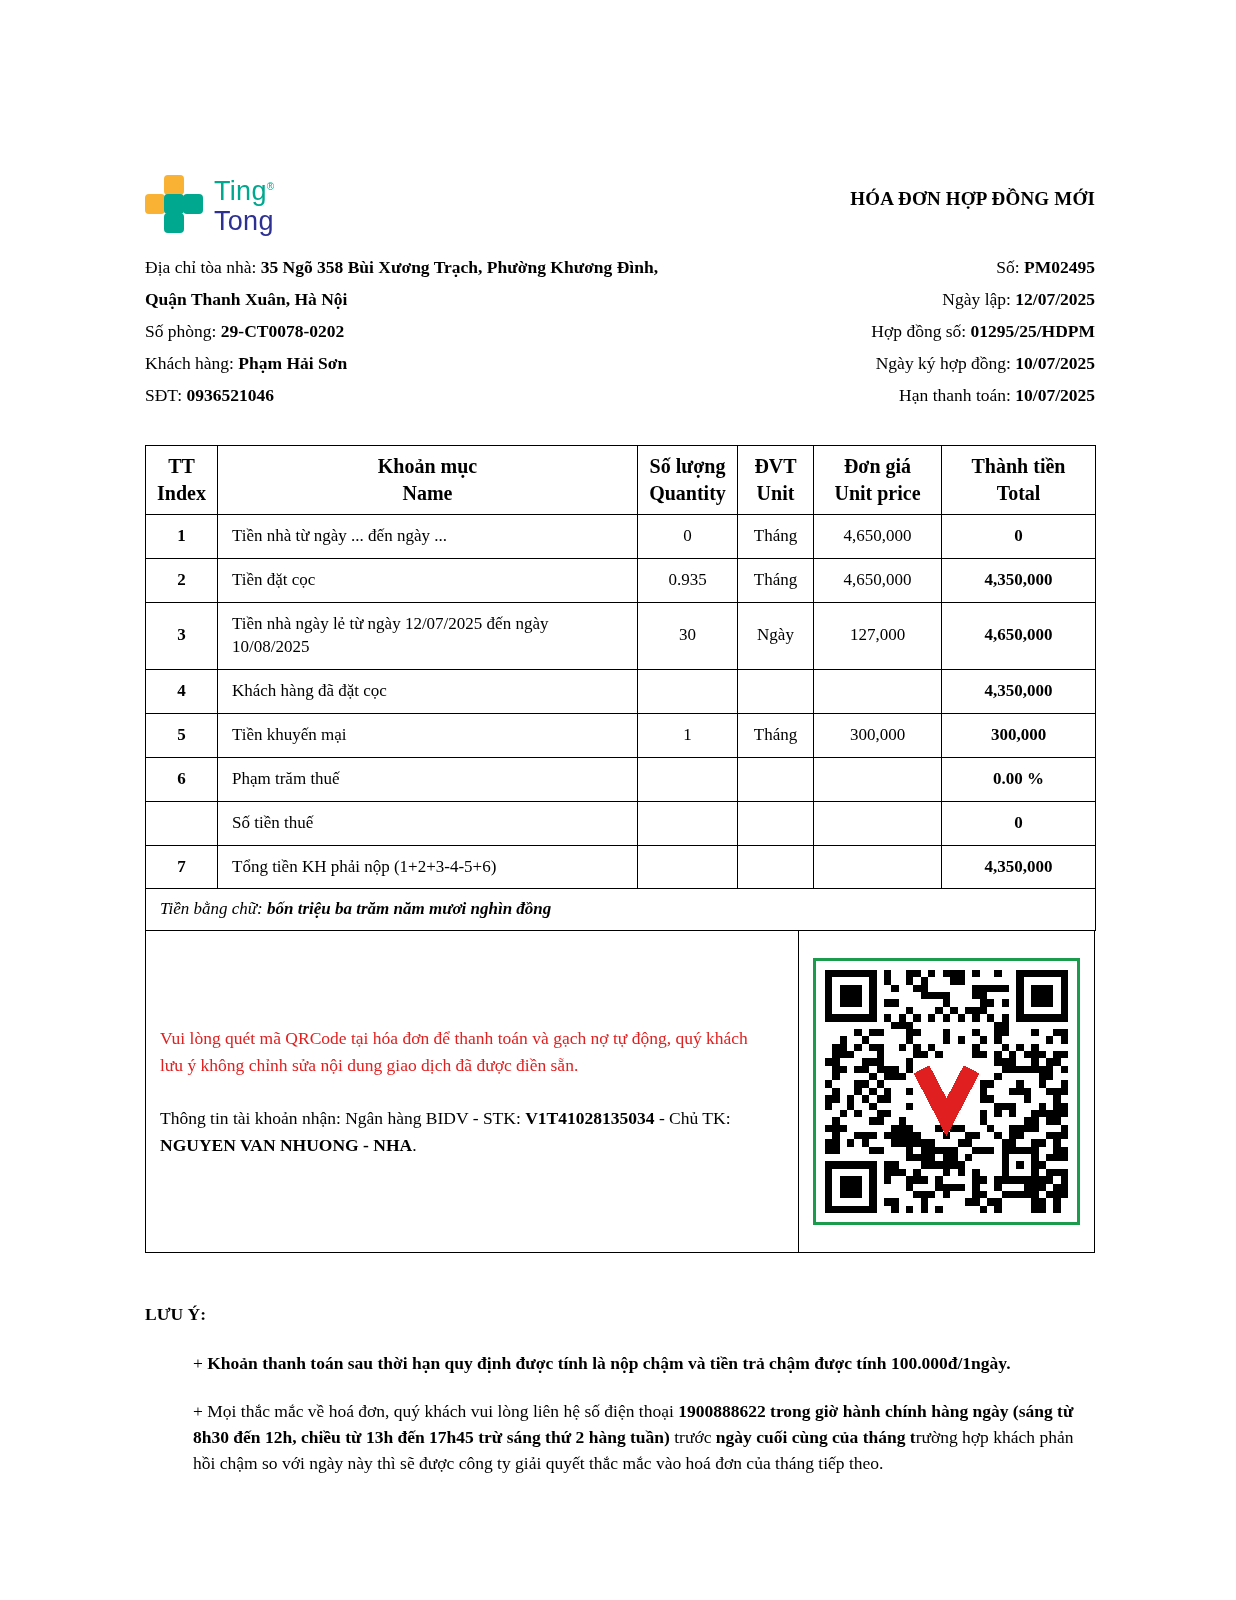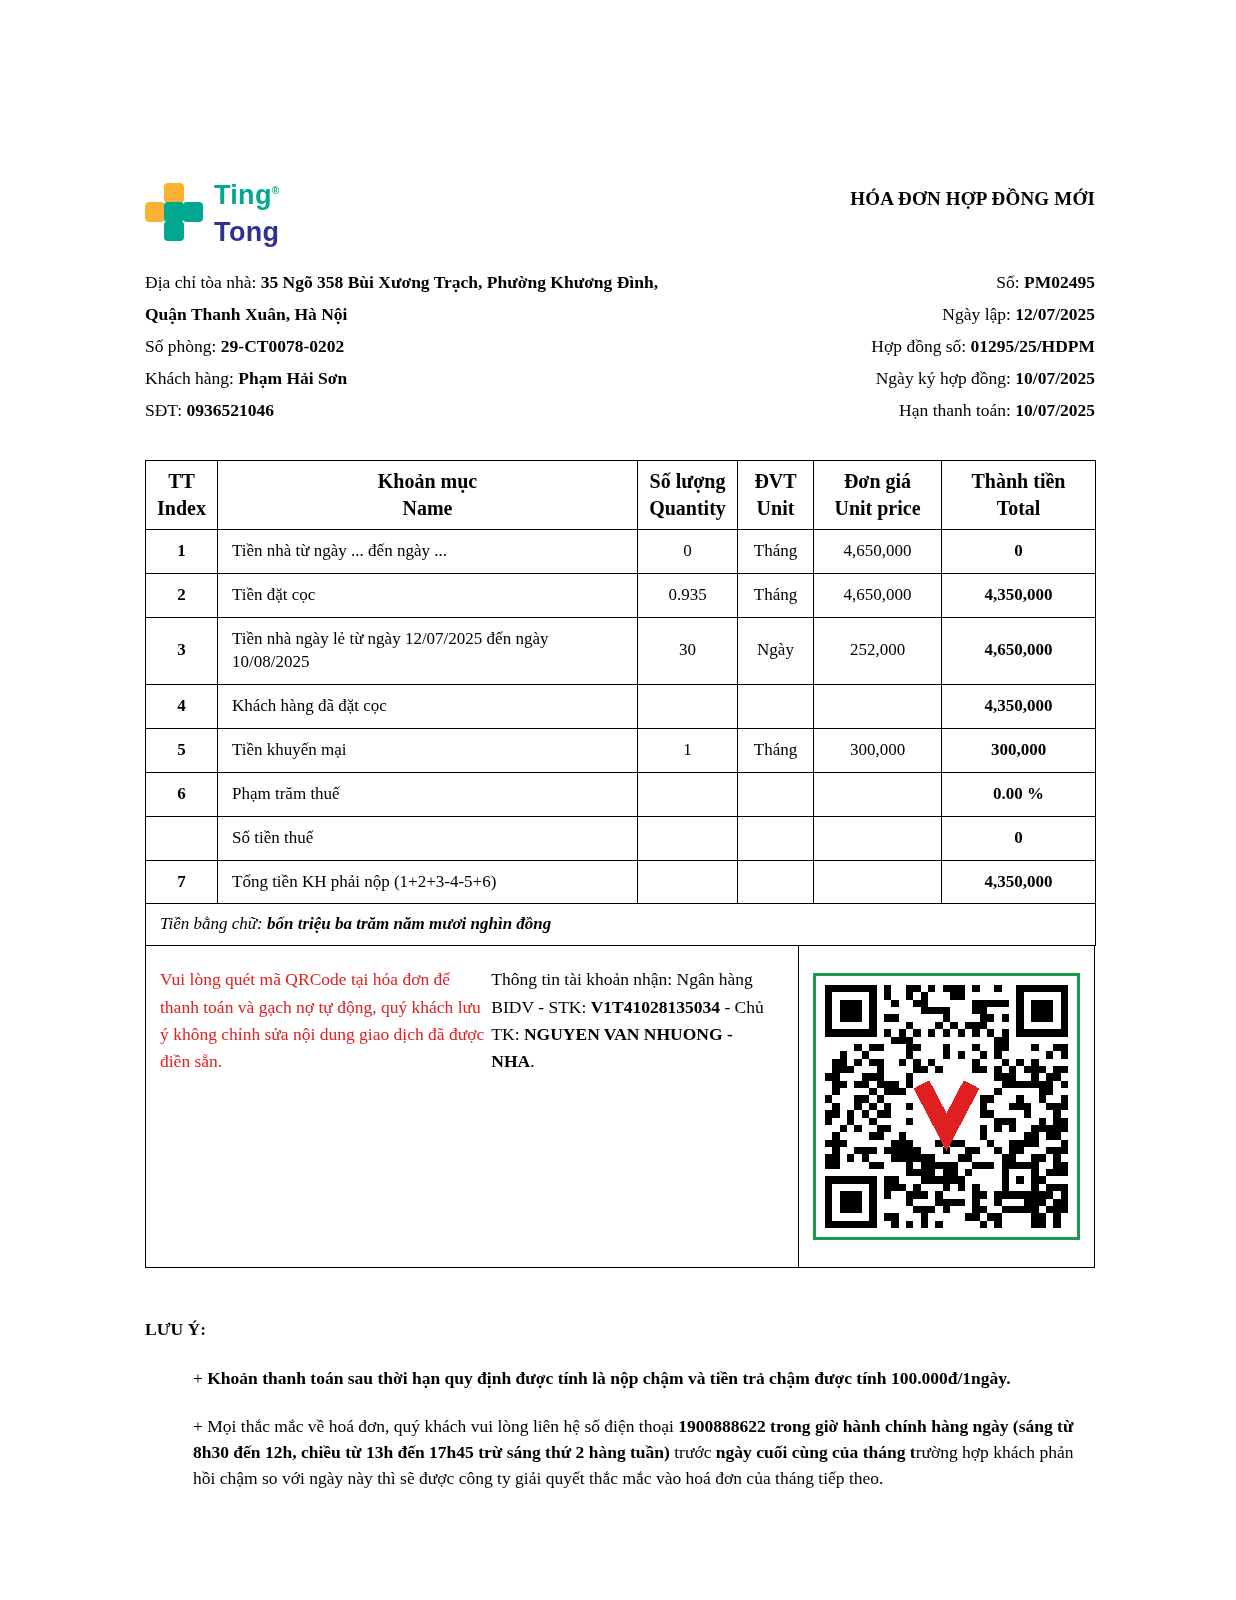--- a/index.html
+++ b/index.html
@@ -13,21 +13,21 @@
   
   .header-row { display:flex; justify-content:space-between; align-items:flex-start; }
   .logo { display:flex; align-items:center; gap:11px; font-family:"Liberation Sans", sans-serif; }
   .logo-icon { position:relative; width:58px; height:58px; flex:0 0 auto; }
   .logo-icon i { position:absolute; width:20px; height:20px; border-radius:4px; display:block; }
   .tile-top    { left:19px; top:0;    background:var(--brand-yellow,#f9b233); }
   .tile-left   { left:0;    top:19px; background:var(--brand-yellow,#f9b233); }
   .tile-center { left:19px; top:19px; background:var(--brand-teal,#00a88f); }
   .tile-right  { left:38px; top:19px; background:var(--brand-teal,#00a88f); }
   .tile-bottom { left:19px; top:38px; background:var(--brand-teal,#00a88f); }
-  .logo-text { font-weight:bold; font-size:27px; line-height:37px; letter-spacing:0.3px;text-align:center; }
+  .logo-text { font-weight:normal; font-size:27px; line-height:30px; letter-spacing:0.3px; }
   .logo-ting { color:var(--brand-teal,#00a88f); }
   .logo-tong { color:var(--brand-navy,#2e3192); }
   .logo-reg { font-size:10px; vertical-align:super; color:var(--brand-teal,#00a88f); }
   .doc-title { font-size:19px; font-weight:bold; margin-top:16px; letter-spacing:0.2px; }
 
   
   .info-row { display:flex; justify-content:space-between; margin-top:15px; font-size:17.5px; }
   .info-left { width:548px; }
   .line { line-height:32px; }
   .info-right { text-align:right; }
@@ -40,21 +40,21 @@
   .invoice-table th .en { display:block; }
   .invoice-table td { padding:10px 8px; text-align:center; vertical-align:middle; line-height:1.35; }
   td.cell-name { text-align:left; padding-left:14px; }
   td.cell-index { font-weight:bold; }
   td.cell-total { font-weight:bold; }
   .words-row td { text-align:left; font-style:italic; padding:9px 14px; }
   .words-value { font-weight:bold; }
 
   
   .payment-box { display:flex; border:1px solid #000; border-top:none; height:322px; width:100%; }
-  .payment-text { flex:1; display:flex; flex-direction:row; justify-content:center; padding:20px 34px 20px 14px; font-size:17.5px; line-height:1.55; }
+  .payment-text { flex:1; display:flex; flex-direction:column; justify-content:center; padding:20px 34px 20px 14px; font-size:17.5px; line-height:1.55; }
   .payment-warning { color:var(--accent-red,#e02020); margin-bottom:26px; }
   .payment-qr-cell { width:296px; flex:0 0 296px; border-left:1px solid #000; display:flex; align-items:center; justify-content:center; }
   .qr-frame { border:3px solid var(--qr-green,#1b9c4c); background:#fff; padding:9px; line-height:0; }
   #qr-svg { width:243px; height:243px; shape-rendering:crispEdges; display:block; background:#fff; }
 
   
   .footer-notes { margin-top:48px; font-size:17.5px; line-height:1.5; width:100%; }
   .footer-heading { font-weight:bold; margin-bottom:22px; }
   .note { margin-bottom:22px;margin-left:48px; }
   .b { font-weight:bold; }
@@ -128,21 +128,21 @@
         <td>0.935</td>
         <td>Tháng</td>
         <td>4,650,000</td>
         <td class="cell-total">4,350,000</td>
       </tr>
       <tr>
         <td class="cell-index">3</td>
         <td class="cell-name">Tiền nhà ngày lẻ từ ngày 12/07/2025 đến ngày 10/08/2025</td>
         <td>30</td>
         <td>Ngày</td>
-        <td>252,000</td>
+        <td>127,000</td>
         <td class="cell-total">4,650,000</td>
       </tr>
       <tr>
         <td class="cell-index">4</td>
         <td class="cell-name">Khách hàng đã đặt cọc</td>
         <td></td>
         <td></td>
         <td></td>
         <td class="cell-total">4,350,000</td>
       </tr>

